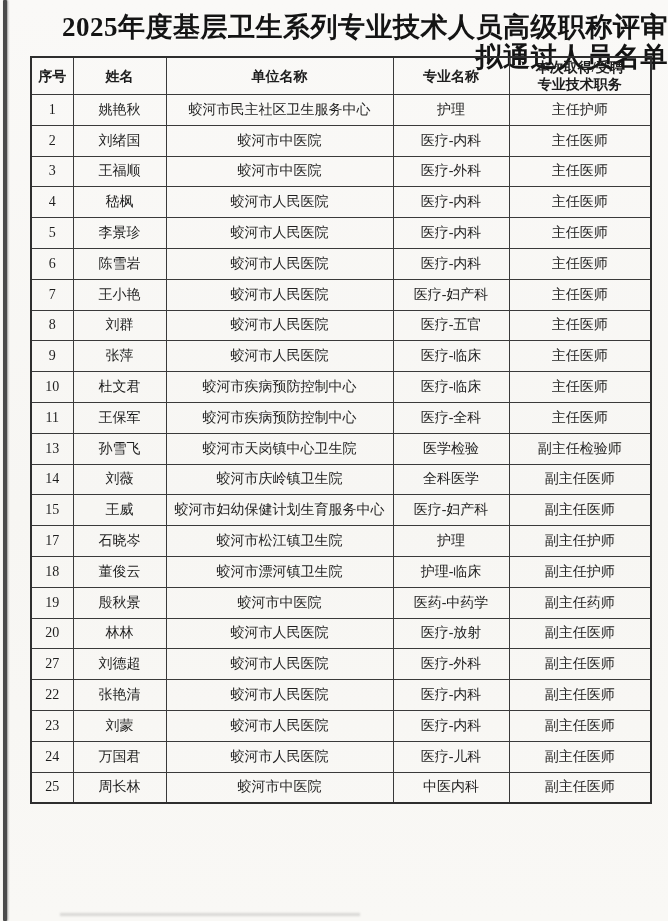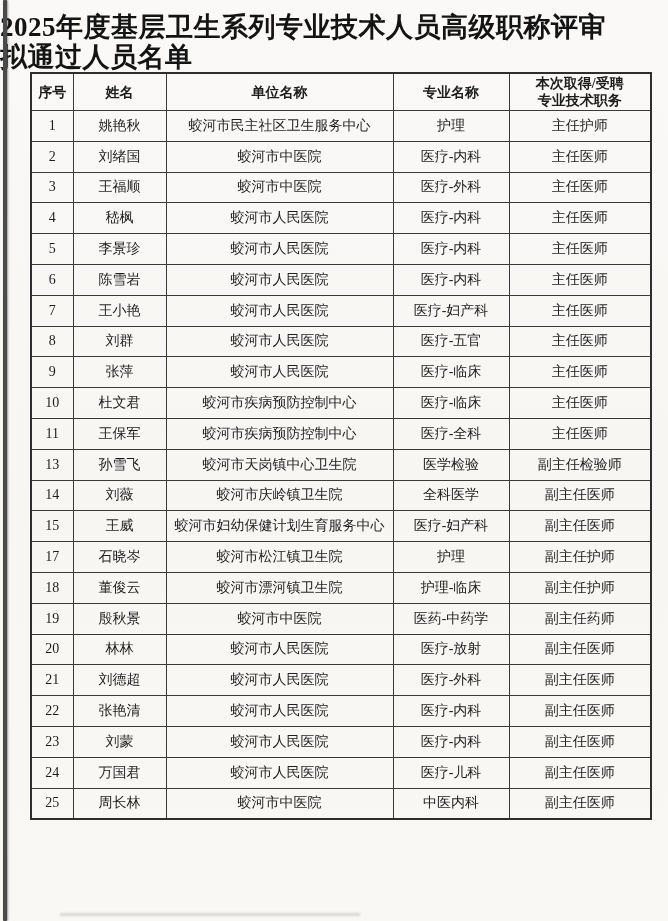--- a/index.html
+++ b/index.html
@@ -33,32 +33,32 @@
     left: 60px;
     bottom: 5px;
     width: 300px;
     height: 3px;
     background: rgba(120,120,120,.25);
     filter: blur(1px);
   }
   .title {
     margin: 0;
     padding-top: 12px;
-    text-align: left;
+    text-align: right;
     font-weight: bold;
     font-size: 27px;
     line-height: 30px;
     letter-spacing: 0.5px;
     color: #141414;
   }
   .title .line { display: block; }
   table.roster {
     position: absolute;
     left: 30px;
-    top: 72px;
+    top: 56px;
     width: 620px;
     border-collapse: collapse;
     table-layout: fixed;
     background: transparent;
   }
   table.roster th,
   table.roster td {
     border: 1.6px solid #3a3a3a;
     text-align: center;
     vertical-align: middle;
@@ -229,21 +229,21 @@
           <td>副主任药师</td>
         </tr>
         <tr>
           <td>20</td>
           <td>林林</td>
           <td>蛟河市人民医院</td>
           <td>医疗-放射</td>
           <td>副主任医师</td>
         </tr>
         <tr>
-          <td>21</td>
+          <td>27</td>
           <td>刘德超</td>
           <td>蛟河市人民医院</td>
           <td>医疗-外科</td>
           <td>副主任医师</td>
         </tr>
         <tr>
           <td>22</td>
           <td>张艳清</td>
           <td>蛟河市人民医院</td>
           <td>医疗-内科</td>

